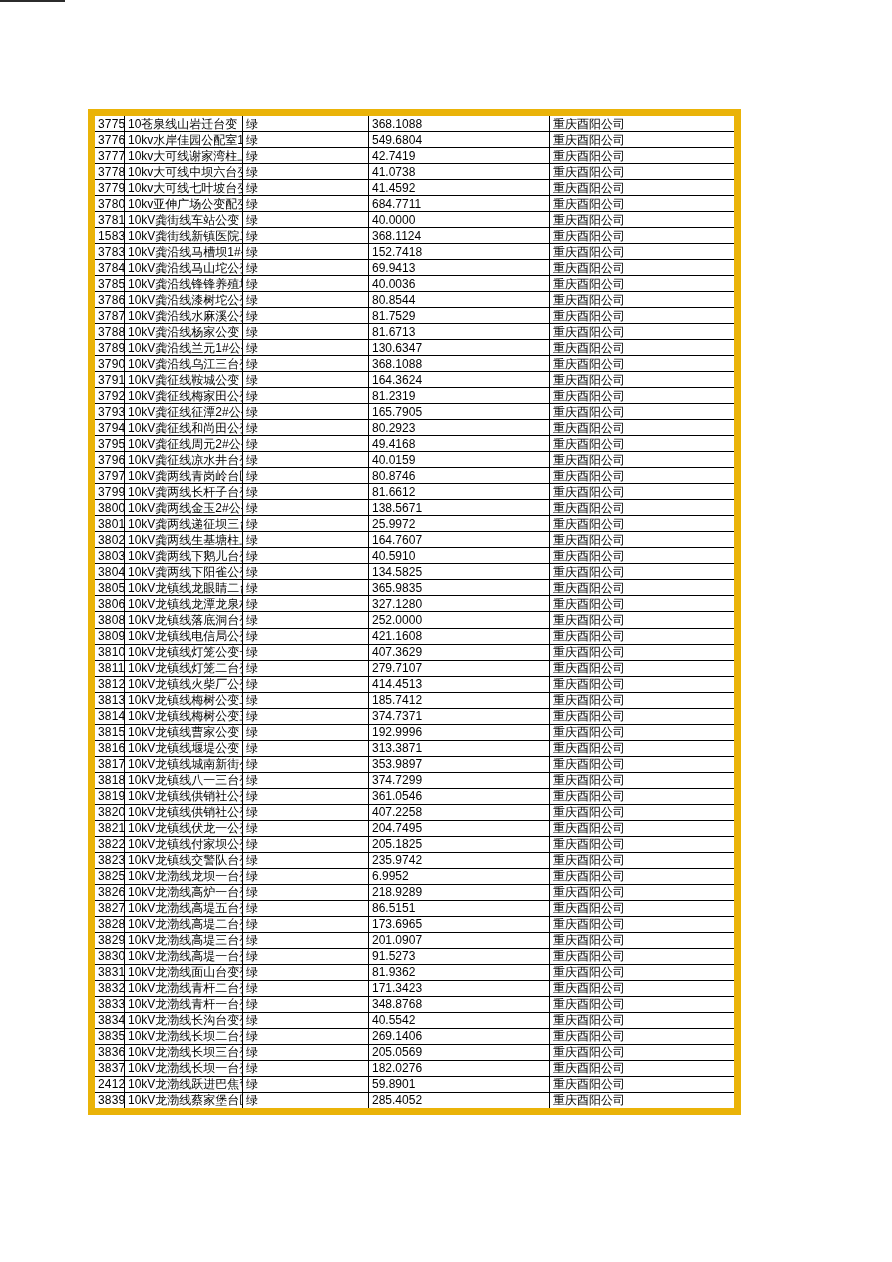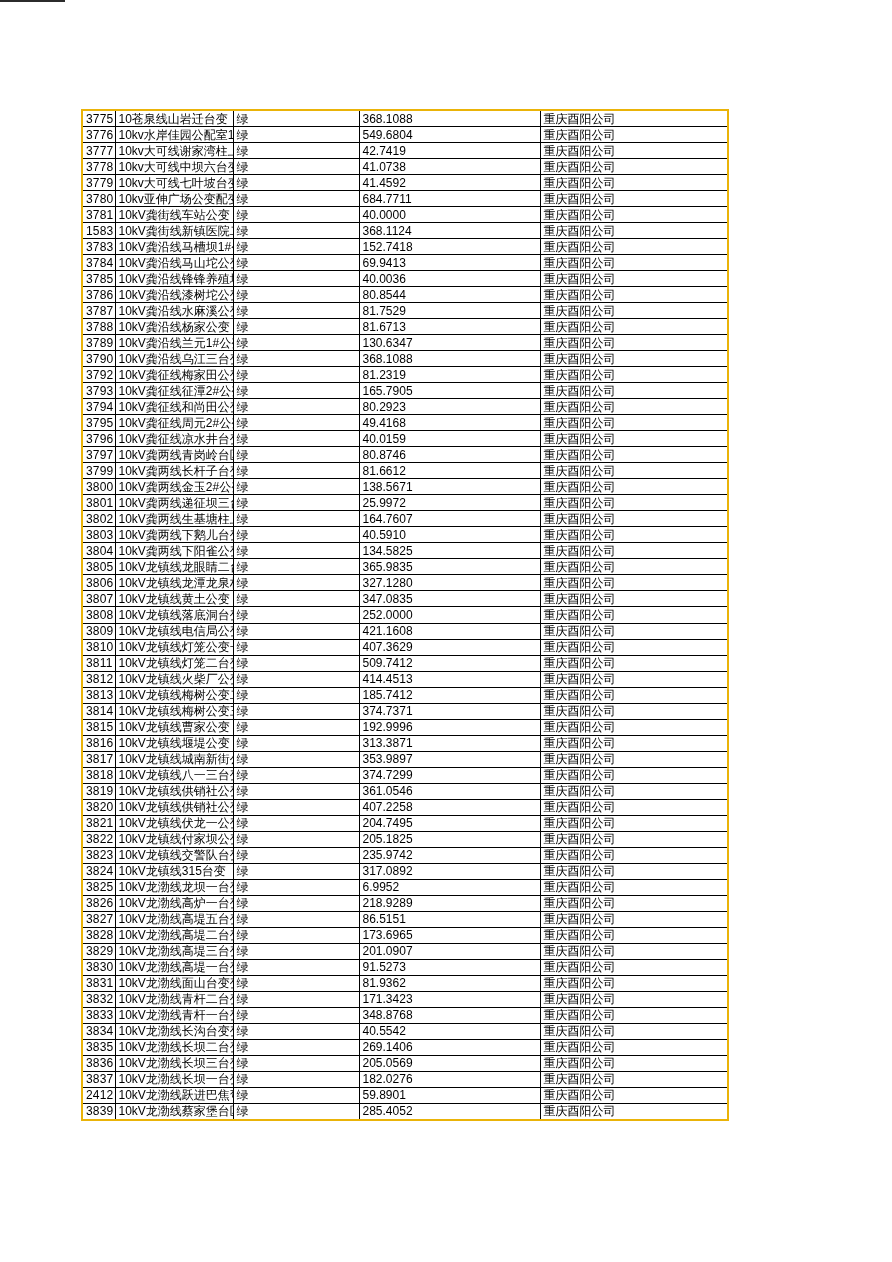--- a/index.html
+++ b/index.html
@@ -8,25 +8,25 @@
     background:#ffffff;
     position:relative;
     font-family:"Liberation Sans", sans-serif;
     overflow:hidden;
   }
   .top-edge-line {
     position:absolute; left:0; top:0;
     width:65px; height:2px; background:#2b2b2b;
   }
   table.grid-table {
-    position:absolute; left:81px; top:109px;
+    position:absolute; left:88px; top:109px;
     width:646px;
     border-collapse:collapse;
     table-layout:fixed;
-    border:2px solid #eab308;
+    border:7px solid #eab308;
   }
   table.grid-table td {
     border:1px solid #000;
     height:15.03px;
     padding:0 0 0 3px;
     font-size:12px;
     line-height:14px;
     color:#000;
     vertical-align:middle;
     white-space:nowrap;
@@ -163,20 +163,27 @@
     <td class="cell-company">重庆酉阳公司</td>
   </tr>
       <tr>
     <td class="cell-no">3790</td>
     <td class="cell-name">10kV龚沿线乌江三台变</td>
     <td class="cell-status">绿</td>
     <td class="cell-value">368.1088</td>
     <td class="cell-company">重庆酉阳公司</td>
   </tr>
       <tr>
+    <td class="cell-no">3791</td>
+    <td class="cell-name">10kV龚征线鞍城公变</td>
+    <td class="cell-status">绿</td>
+    <td class="cell-value">164.3624</td>
+    <td class="cell-company">重庆酉阳公司</td>
+  </tr>
+      <tr>
     <td class="cell-no">3792</td>
     <td class="cell-name">10kV龚征线梅家田公变</td>
     <td class="cell-status">绿</td>
     <td class="cell-value">81.2319</td>
     <td class="cell-company">重庆酉阳公司</td>
   </tr>
       <tr>
     <td class="cell-no">3793</td>
     <td class="cell-name">10kV龚征线征潭2#公变</td>
     <td class="cell-status">绿</td>
@@ -261,27 +268,20 @@
     <td class="cell-company">重庆酉阳公司</td>
   </tr>
       <tr>
     <td class="cell-no">3806</td>
     <td class="cell-name">10kV龙镇线龙潭龙泉村台</td>
     <td class="cell-status">绿</td>
     <td class="cell-value">327.1280</td>
     <td class="cell-company">重庆酉阳公司</td>
   </tr>
       <tr>
-    <td class="cell-no">3807</td>
-    <td class="cell-name">10kV龙镇线黄土公变</td>
-    <td class="cell-status">绿</td>
-    <td class="cell-value">347.0835</td>
-    <td class="cell-company">重庆酉阳公司</td>
-  </tr>
-      <tr>
     <td class="cell-no">3808</td>
     <td class="cell-name">10kV龙镇线落底洞台变</td>
     <td class="cell-status">绿</td>
     <td class="cell-value">252.0000</td>
     <td class="cell-company">重庆酉阳公司</td>
   </tr>
       <tr>
     <td class="cell-no">3809</td>
     <td class="cell-name">10kV龙镇线电信局公变</td>
     <td class="cell-status">绿</td>
@@ -292,21 +292,21 @@
     <td class="cell-no">3810</td>
     <td class="cell-name">10kV龙镇线灯笼公变一台</td>
     <td class="cell-status">绿</td>
     <td class="cell-value">407.3629</td>
     <td class="cell-company">重庆酉阳公司</td>
   </tr>
       <tr>
     <td class="cell-no">3811</td>
     <td class="cell-name">10kV龙镇线灯笼二台变</td>
     <td class="cell-status">绿</td>
-    <td class="cell-value">509.7412</td>
+    <td class="cell-value">279.7107</td>
     <td class="cell-company">重庆酉阳公司</td>
   </tr>
       <tr>
     <td class="cell-no">3812</td>
     <td class="cell-name">10kV龙镇线火柴厂公变</td>
     <td class="cell-status">绿</td>
     <td class="cell-value">414.4513</td>
     <td class="cell-company">重庆酉阳公司</td>
   </tr>
       <tr>
@@ -377,27 +377,20 @@
     <td class="cell-name">10kV龙镇线付家坝公变</td>
     <td class="cell-status">绿</td>
     <td class="cell-value">205.1825</td>
     <td class="cell-company">重庆酉阳公司</td>
   </tr>
       <tr>
     <td class="cell-no">3823</td>
     <td class="cell-name">10kV龙镇线交警队台变</td>
     <td class="cell-status">绿</td>
     <td class="cell-value">235.9742</td>
-    <td class="cell-company">重庆酉阳公司</td>
-  </tr>
-      <tr>
-    <td class="cell-no">3824</td>
-    <td class="cell-name">10kV龙镇线315台变</td>
-    <td class="cell-status">绿</td>
-    <td class="cell-value">317.0892</td>
     <td class="cell-company">重庆酉阳公司</td>
   </tr>
       <tr>
     <td class="cell-no">3825</td>
     <td class="cell-name">10kV龙渤线龙坝一台变压</td>
     <td class="cell-status">绿</td>
     <td class="cell-value">6.9952</td>
     <td class="cell-company">重庆酉阳公司</td>
   </tr>
       <tr>

